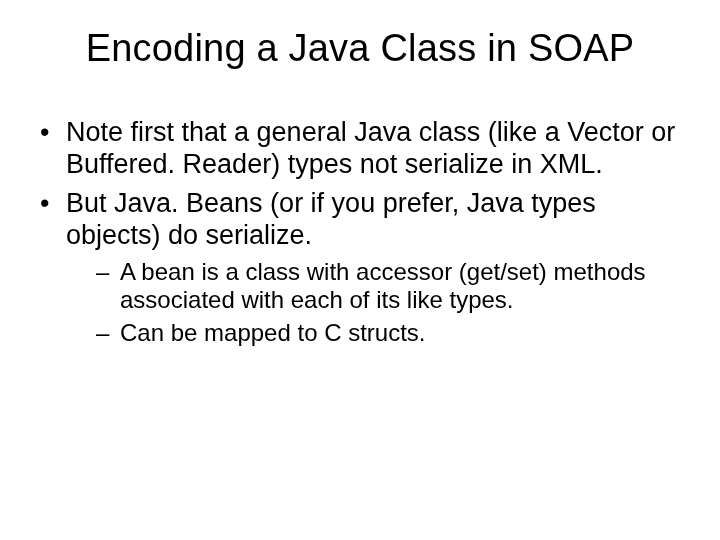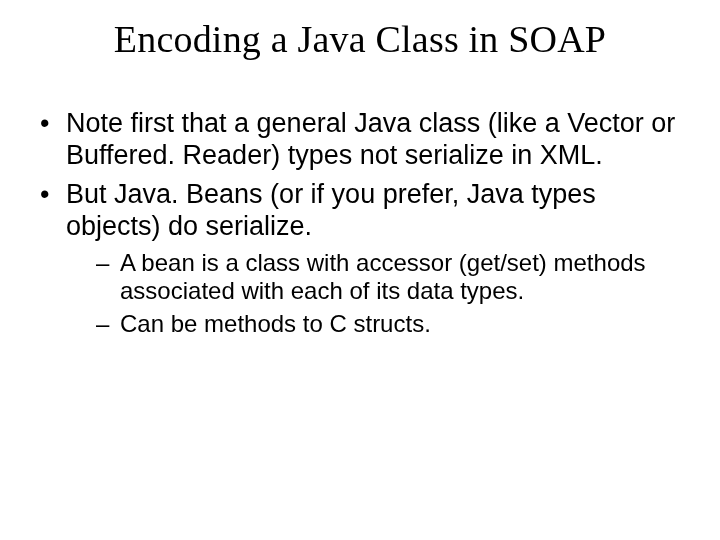--- a/index.html
+++ b/index.html
@@ -14,24 +14,23 @@
   .slide {
     box-sizing: border-box;
     width: 720px;
     height: 540px;
     padding: 18px 34px 0 34px;
   }
   .title {
     font-size: 38px;
     font-weight: 400;
     text-align: center;
-    margin: 0 0 46px 0;
+    margin: 9px 0 46px 0;
     line-height: 1.15;
     letter-spacing: 0.2px;
-    font-family: Liberation Serif, serif;
   }
   ul.level1 {
     list-style: none;
     margin: 0;
     padding: 0;
   }
   ul.level1 > li {
     position: relative;
     font-size: 27px;
     line-height: 1.18;
@@ -72,21 +71,21 @@
   <h1 class="title">Encoding a Java Class in SOAP</h1>
 
   <ul class="level1">
     <li>
       <span>Note first that a general Java class (like a Vector or Buffered. Reader) types not serialize in XML.</span>
     </li>
     <li>
       <span>But Java. Beans (or if you prefer, Java types objects) do serialize.</span>
       <ul class="level2">
         <li>
-          <span>A bean is a class with accessor (get/set) methods associated with each of its data types.</span>
+          <span>A bean is a class with accessor (get/set) methods associated with each of its like types.</span>
         </li>
         <li>
-          <span>Can be methods to C structs.</span>
+          <span>Can be mapped to C structs.</span>
         </li>
       </ul>
     </li>
   </ul>
 </div>
 
 </body></html>

